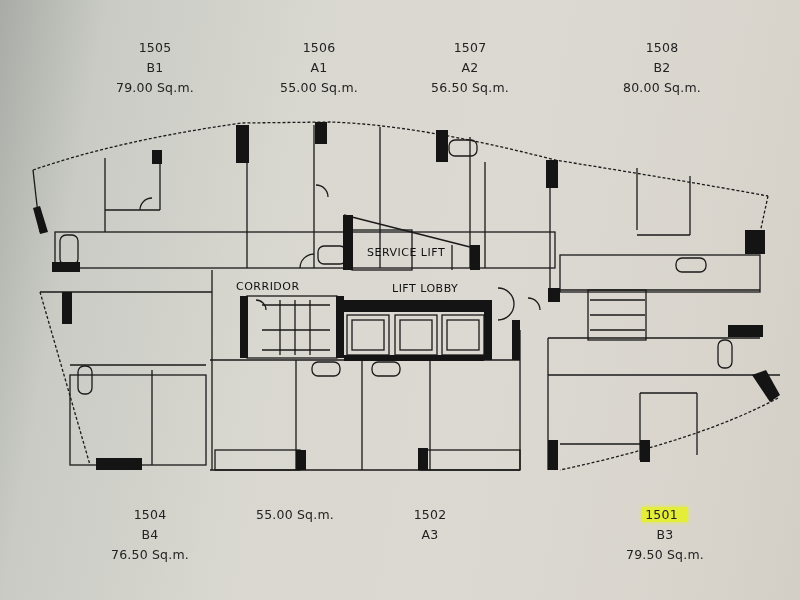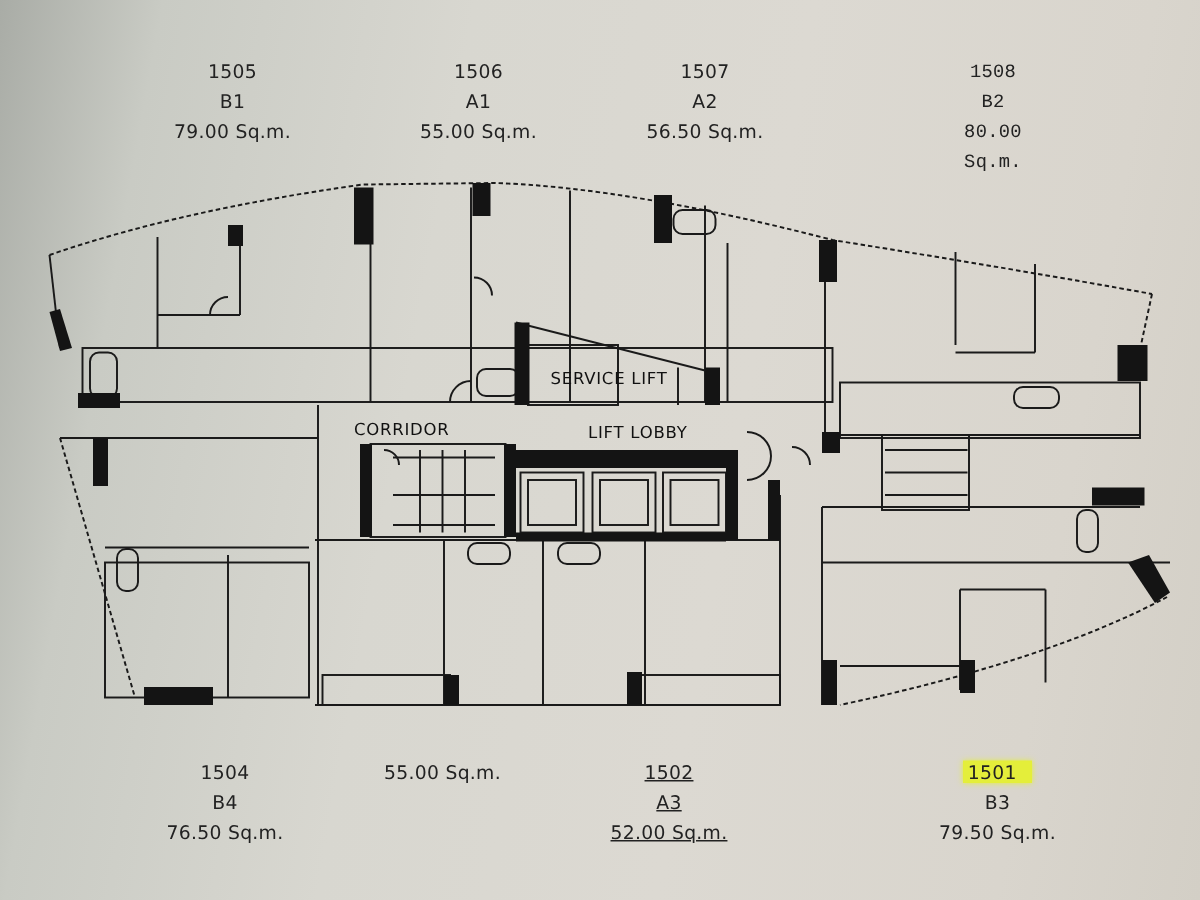--- a/index.html
+++ b/index.html
@@ -150,36 +150,35 @@
 <div class="label" style="left:279px; top:38px; width:80px;">
   <div>1506</div>
   <div>A1</div>
   <div>55.00 Sq.m.</div>
 </div>
 <div class="label" style="left:430px; top:38px; width:80px;">
   <div>1507</div>
   <div>A2</div>
   <div>56.50 Sq.m.</div>
 </div>
-<div class="label" style="left:622px; top:38px; width:80px;font-family:Liberation Mono, monospace;">
+<div class="label" style="left:622px; top:38px; width:80px;">
   <div>1508</div>
   <div>B2</div>
   <div>80.00 Sq.m.</div>
 </div>
 
 <div class="label" style="left:100px; top:505px; width:100px;">
   <div>1504</div>
   <div>B4</div>
   <div>76.50 Sq.m.</div>
 </div>
 <div class="label" style="left:245px; top:505px; width:100px;">
   <div>55.00 Sq.m.</div>
 </div>
-<div class="label" style="left:396px; top:505px; width:100px;text-decoration:underline;">
+<div class="label" style="left:380px; top:505px; width:100px;">
   <div>1502</div>
   <div>A3</div>
-  <div>52.00 Sq.m.</div>
 </div>
 <div class="label" style="left:615px; top:505px; width:100px;">
   <div><span class="hl">1501</span></div>
   <div>B3</div>
   <div>79.50 Sq.m.</div>
 </div>
 
 </body></html>

